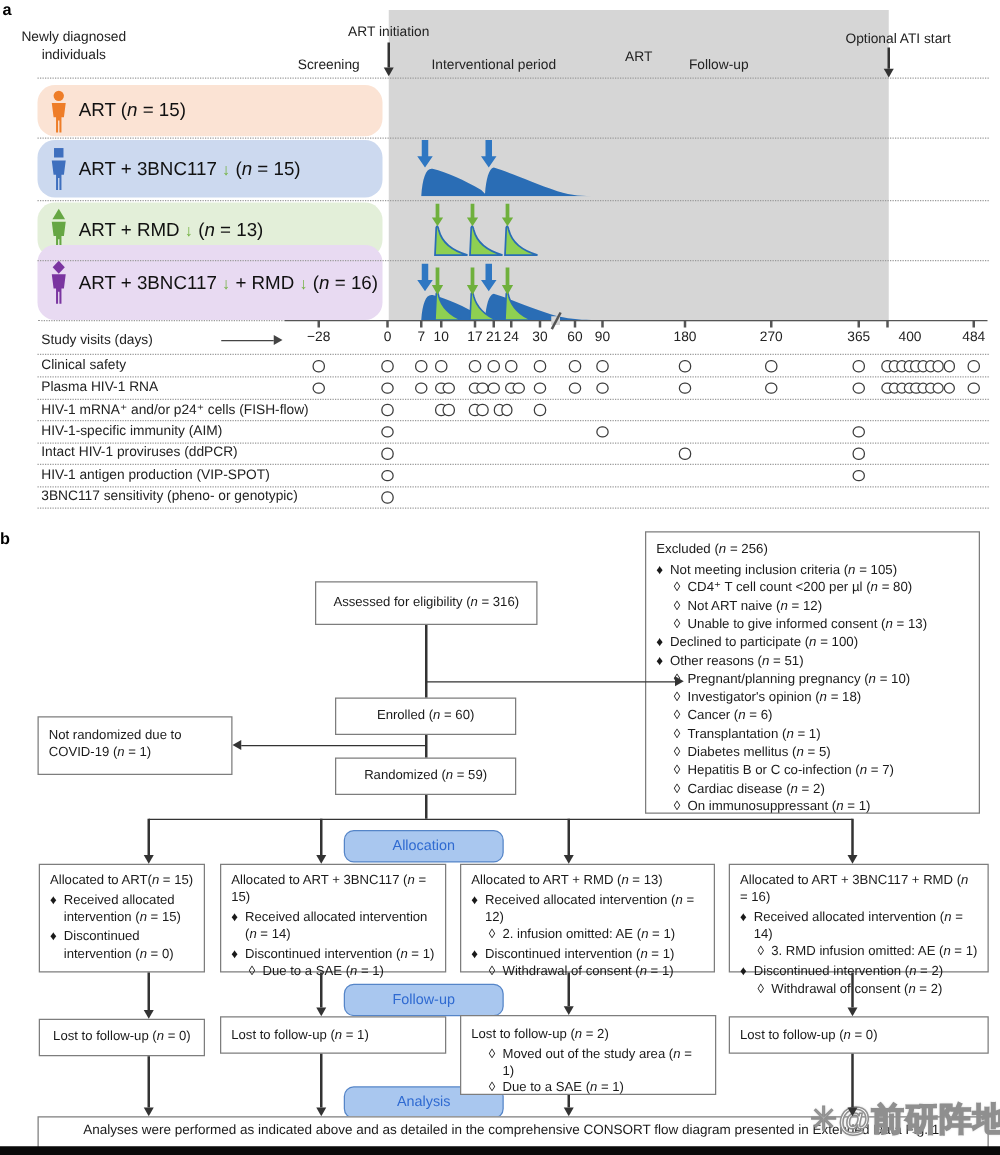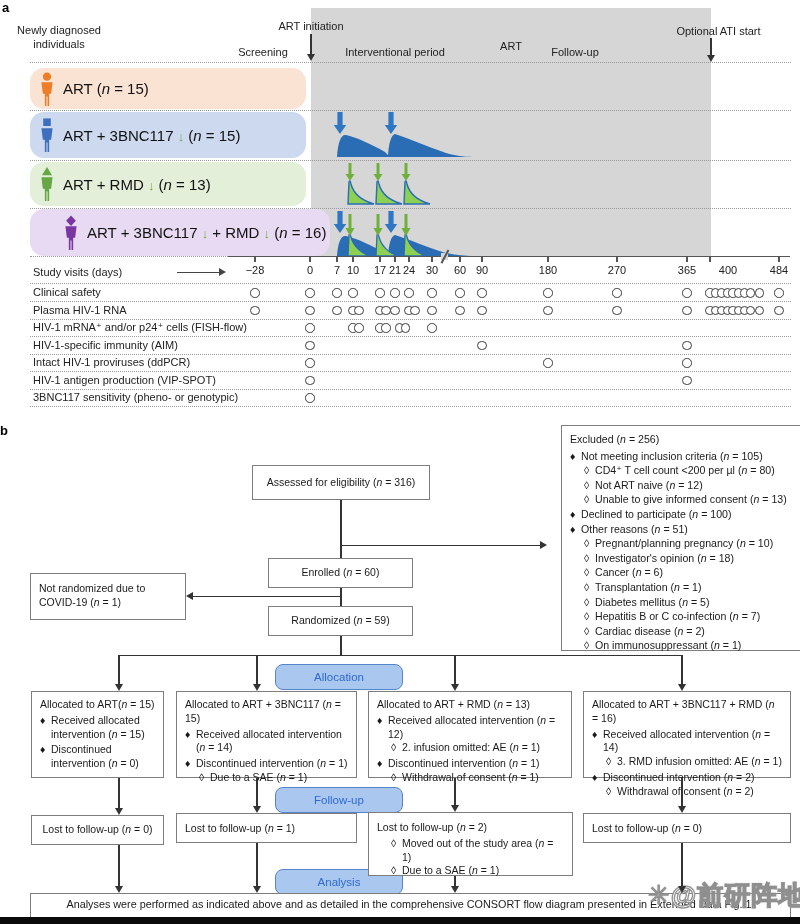--- a/index.html
+++ b/index.html
@@ -80,21 +80,21 @@
       </svg>
       <span class="armlabel">ART + 3BNC117 <span class="arrB"><span class="arrG">↓</span></span> (<i>n</i> = 15)</span>
     </div>
     <div class="armrow" style="top: 162px; height: 44px; background: rgb(227, 239, 217);">
       <svg class="person" viewBox="0 0 26 40">
         <polygon points="13,1 18.6,10.4 7.4,10.4" fill="#66a644"></polygon>
         <path d="M6.8,12.6 L19.2,12.6 L17.6,25.4 L15.4,25.4 L15.4,38.8 L13.6,38.8 L13.6,28.2 L12.4,28.2 L12.4,38.8 L10.6,38.8 L10.6,25.4 L8.4,25.4 Z" fill="#66a644"></path>
       </svg>
       <span class="armlabel">ART + RMD <span class="arrG">↓</span> (<i>n</i> = 13)</span>
     </div>
-    <div class="armrow" style="top: 209px; height: 47px; background: rgb(232, 218, 242); padding-left: 24px;">
+    <div class="armrow" style="top: 196px; height: 60px; background: rgb(232, 218, 242);">
       <svg class="person" viewBox="0 0 26 40">
         <polygon points="13,0.6 18.4,6.4 13,12.2 7.6,6.4" fill="#7a35a0"></polygon>
         <path d="M6.8,12.6 L19.2,12.6 L17.6,25.4 L15.4,25.4 L15.4,38.8 L13.6,38.8 L13.6,28.2 L12.4,28.2 L12.4,38.8 L10.6,38.8 L10.6,25.4 L8.4,25.4 Z" fill="#7a35a0"></path>
       </svg>
       <span class="armlabel">ART + 3BNC117 <span class="arrB"><span class="arrG">↓</span></span> + RMD <span class="arrG">↓</span> (<i>n</i> = 16)</span>
     </div>
 
     <svg class="abs" style="left:311px;top:111px;" width="400" height="46" viewBox="0 0 400 46">
       <path d="M26,46 C27,31 30,23 35,24 C47,27 60,33 74,41 L77,44 C78,32 80,24 84,23 C97,27 115,35 135,42 C147,45.5 155,46 166,46 Z" fill="#2a6db5"></path>
       <path d="M26.4,1 L31.6,1 L31.6,14 L35.2,14 L29,23 L22.8,14 L26.4,14 Z" fill="#2f77c2"></path>
@@ -250,21 +250,21 @@
     <div class="plabel" style="left:0;top:3px;">b</div>
   </div>
 
   <div class="pill" style="left:275px;top:664px;">Allocation</div>
   <div class="pill" style="left:275px;top:787px;">Follow-up</div>
   <div class="pill" style="left:275px;top:869px;">Analysis</div>
 
   <div class="bbox center" style="left:252px;top:465px;width:178px;height:35px;">
     <span>Assessed for eligibility (<i>n</i> = 316)</span>
   </div>
-  <div class="bbox" id="bx-excluded" style="left:561px;top:425px;width:240px;height:226px;">
+  <div class="bbox" id="bx-excluded" style="left:516px;top:425px;width:268px;height:226px;">
     <div class="bxtitle">Excluded (<i>n</i> = 256)</div>
     <div>
         <div class="li lvl1"><span class="blt">♦</span><span>Not meeting inclusion criteria (<i>n</i> = 105)</span></div>
         <div class="li lvl2"><span class="blt">◊</span><span>CD4⁺ T cell count &lt;200 per µl (<i>n</i> = 80)</span></div>
         <div class="li lvl2"><span class="blt">◊</span><span>Not ART naive (<i>n</i> = 12)</span></div>
         <div class="li lvl2"><span class="blt">◊</span><span>Unable to give informed consent (<i>n</i> = 13)</span></div>
         <div class="li lvl1"><span class="blt">♦</span><span>Declined to participate (<i>n</i> = 100)</span></div>
         <div class="li lvl1"><span class="blt">♦</span><span>Other reasons (<i>n</i> = 51)</span></div>
         <div class="li lvl2"><span class="blt">◊</span><span>Pregnant/planning pregnancy (<i>n</i> = 10)</span></div>
         <div class="li lvl2"><span class="blt">◊</span><span>Investigator's opinion (<i>n</i> = 18)</span></div>

